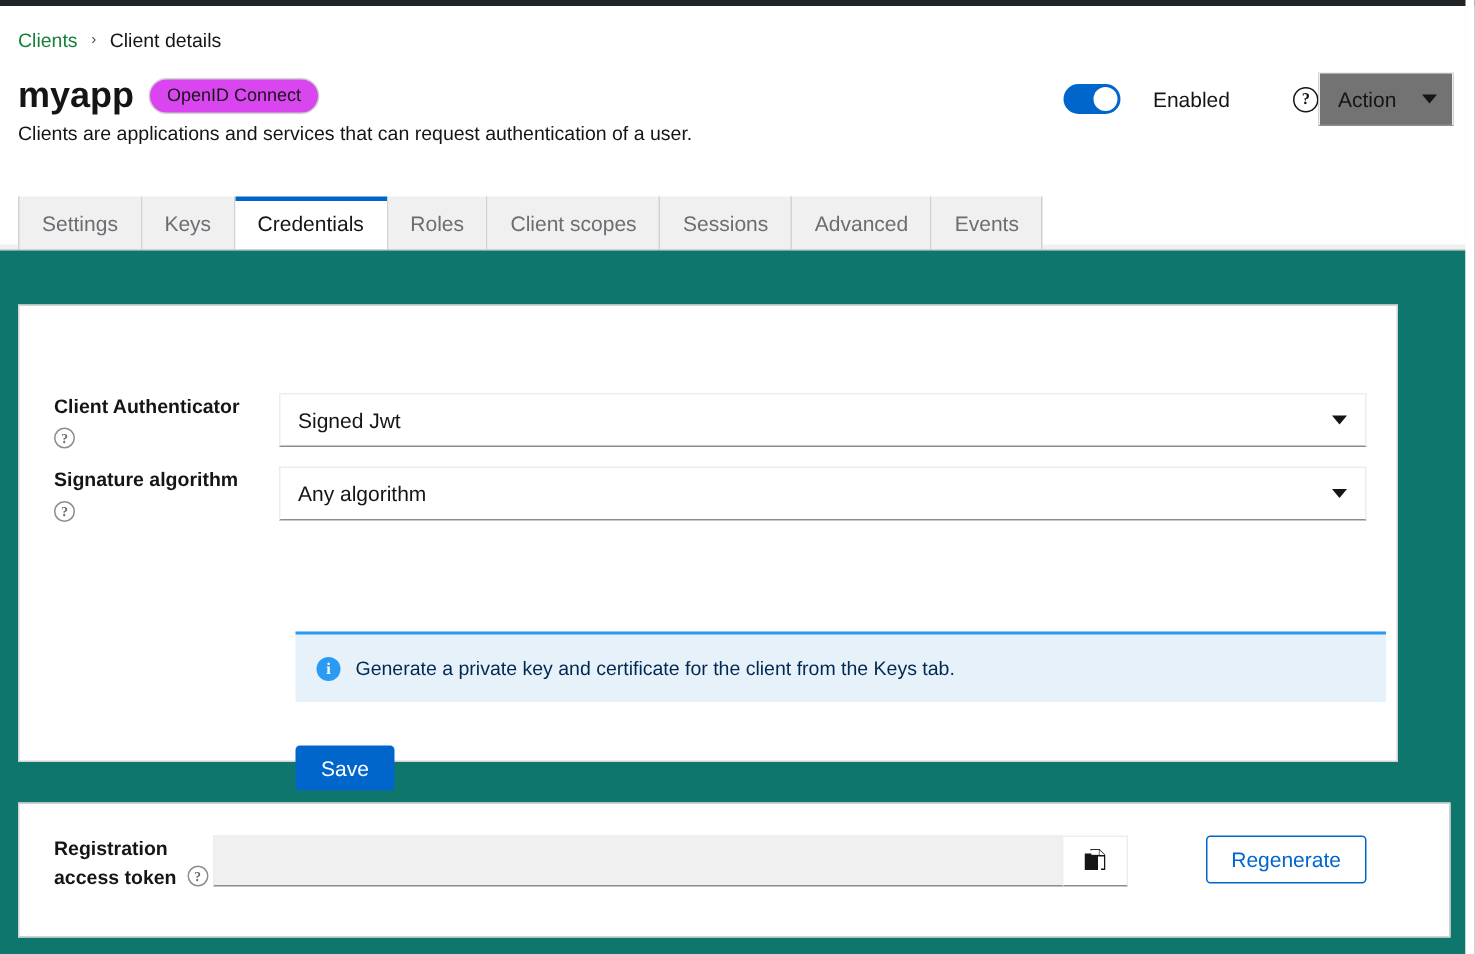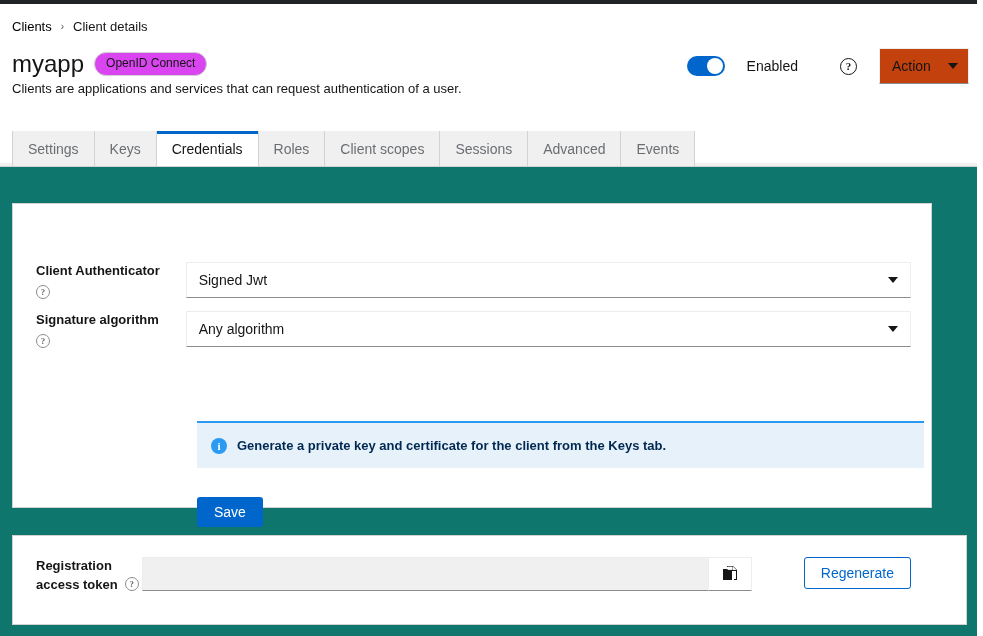--- a/index.html
+++ b/index.html
@@ -19,33 +19,33 @@
   
   .header {
     position: absolute; top: 4px; left: 0; width: 977px; height: 159px;
     background: #ffffff;
   }
   .breadcrumb {
     position: absolute; top: 15px; left: 12px;
     display: flex; align-items: center; gap: 9px;
     font-size: 13px;
   }
-  .bc-link { color: #000000; text-decoration: none; }
+  .bc-link { color: #15803d; text-decoration: none; }
   .bc-sep {
     color: #4f5255; font-size: 10px; line-height: 1;
     display: inline-flex; align-items: center;
   }
   .bc-current { color: #151515; }
 
   .title-row {
     position: absolute; top: 48px; left: 12px;
     display: flex; align-items: center; gap: 10px;
   }
   .client-title {
-    font-size: 24px; font-weight: 400; color: #151515; line-height: 1;
+    font-size: 24px; font-weight: 700; color: #151515; line-height: 1;
   }
   .protocol-badge {
     border: 1px solid #d2d2d2; border-radius: 30px;
     padding: 3px 11px 4px; font-size: 12px; color: #151515;
     background: #d946ef; line-height: 1.2;
   }
   .page-desc {
     position: absolute; top: 77px; left: 12px;
     font-size: 13px; color: #151515;
   }
@@ -67,22 +67,21 @@
   .toggle-label { font-size: 14px; color: #151515; }
   .help-btn {
     width: 17px; height: 17px; border-radius: 50%;
     border: 1.6px solid #151515; color: #151515;
     font-size: 11px; font-weight: 700; line-height: 1;
     display: flex; align-items: center; justify-content: center;
     cursor: pointer; background: none; margin-left: 42px;
     font-family: "Liberation Serif", serif;
   }
   .action-select {
-    margin-left: 22px;
-    width: 90px; height: 36px; background: #c2410c;
+    width: 90px; height: 36px; background: #737373;
     border: 1px solid #ededed; border-bottom: 1px solid #8a8d90;
     display: flex; align-items: center; justify-content: space-between;
     padding: 0 10px 0 12px; font-size: 14px; color: #151515; cursor: pointer;
   }
 
   
   .tabs {
     position: absolute; top: 127px; left: 12px;
     display: flex; align-items: stretch; height: 36px;
   }
@@ -157,21 +156,21 @@
   .alert-info {
     position: absolute; left: 184px; top: 217px; width: 727px; height: 47px;
     background: #e7f1fa; border-top: 2px solid #2b9af3;
     display: flex; align-items: center; padding-left: 14px; gap: 10px;
   }
   .info-icon {
     width: 16px; height: 16px; border-radius: 50%; background: #2b9af3;
     color: #fff; font-size: 11px; font-weight: 700; line-height: 16px;
     text-align: center; flex: none; font-family: "Liberation Serif", serif;
   }
-  .alert-text { font-size: 13px; font-weight: 700; color: #002952; }
+  .alert-text { font-size: 13px; font-weight: 400; color: #002952; }
 
   .btn-primary {
     position: absolute; left: 184px; top: 293px;
     background: #06c; color: #fff; border: none; border-radius: 3px;
     padding: 7px 17px; font-size: 14px; cursor: pointer;
     font-family: "Liberation Sans", sans-serif;
   }
   .btn-secondary {
     border: 1px solid #06c; color: #06c; background: #fff; border-radius: 3px;
     padding: 7px 16px; font-size: 14px; cursor: pointer;

